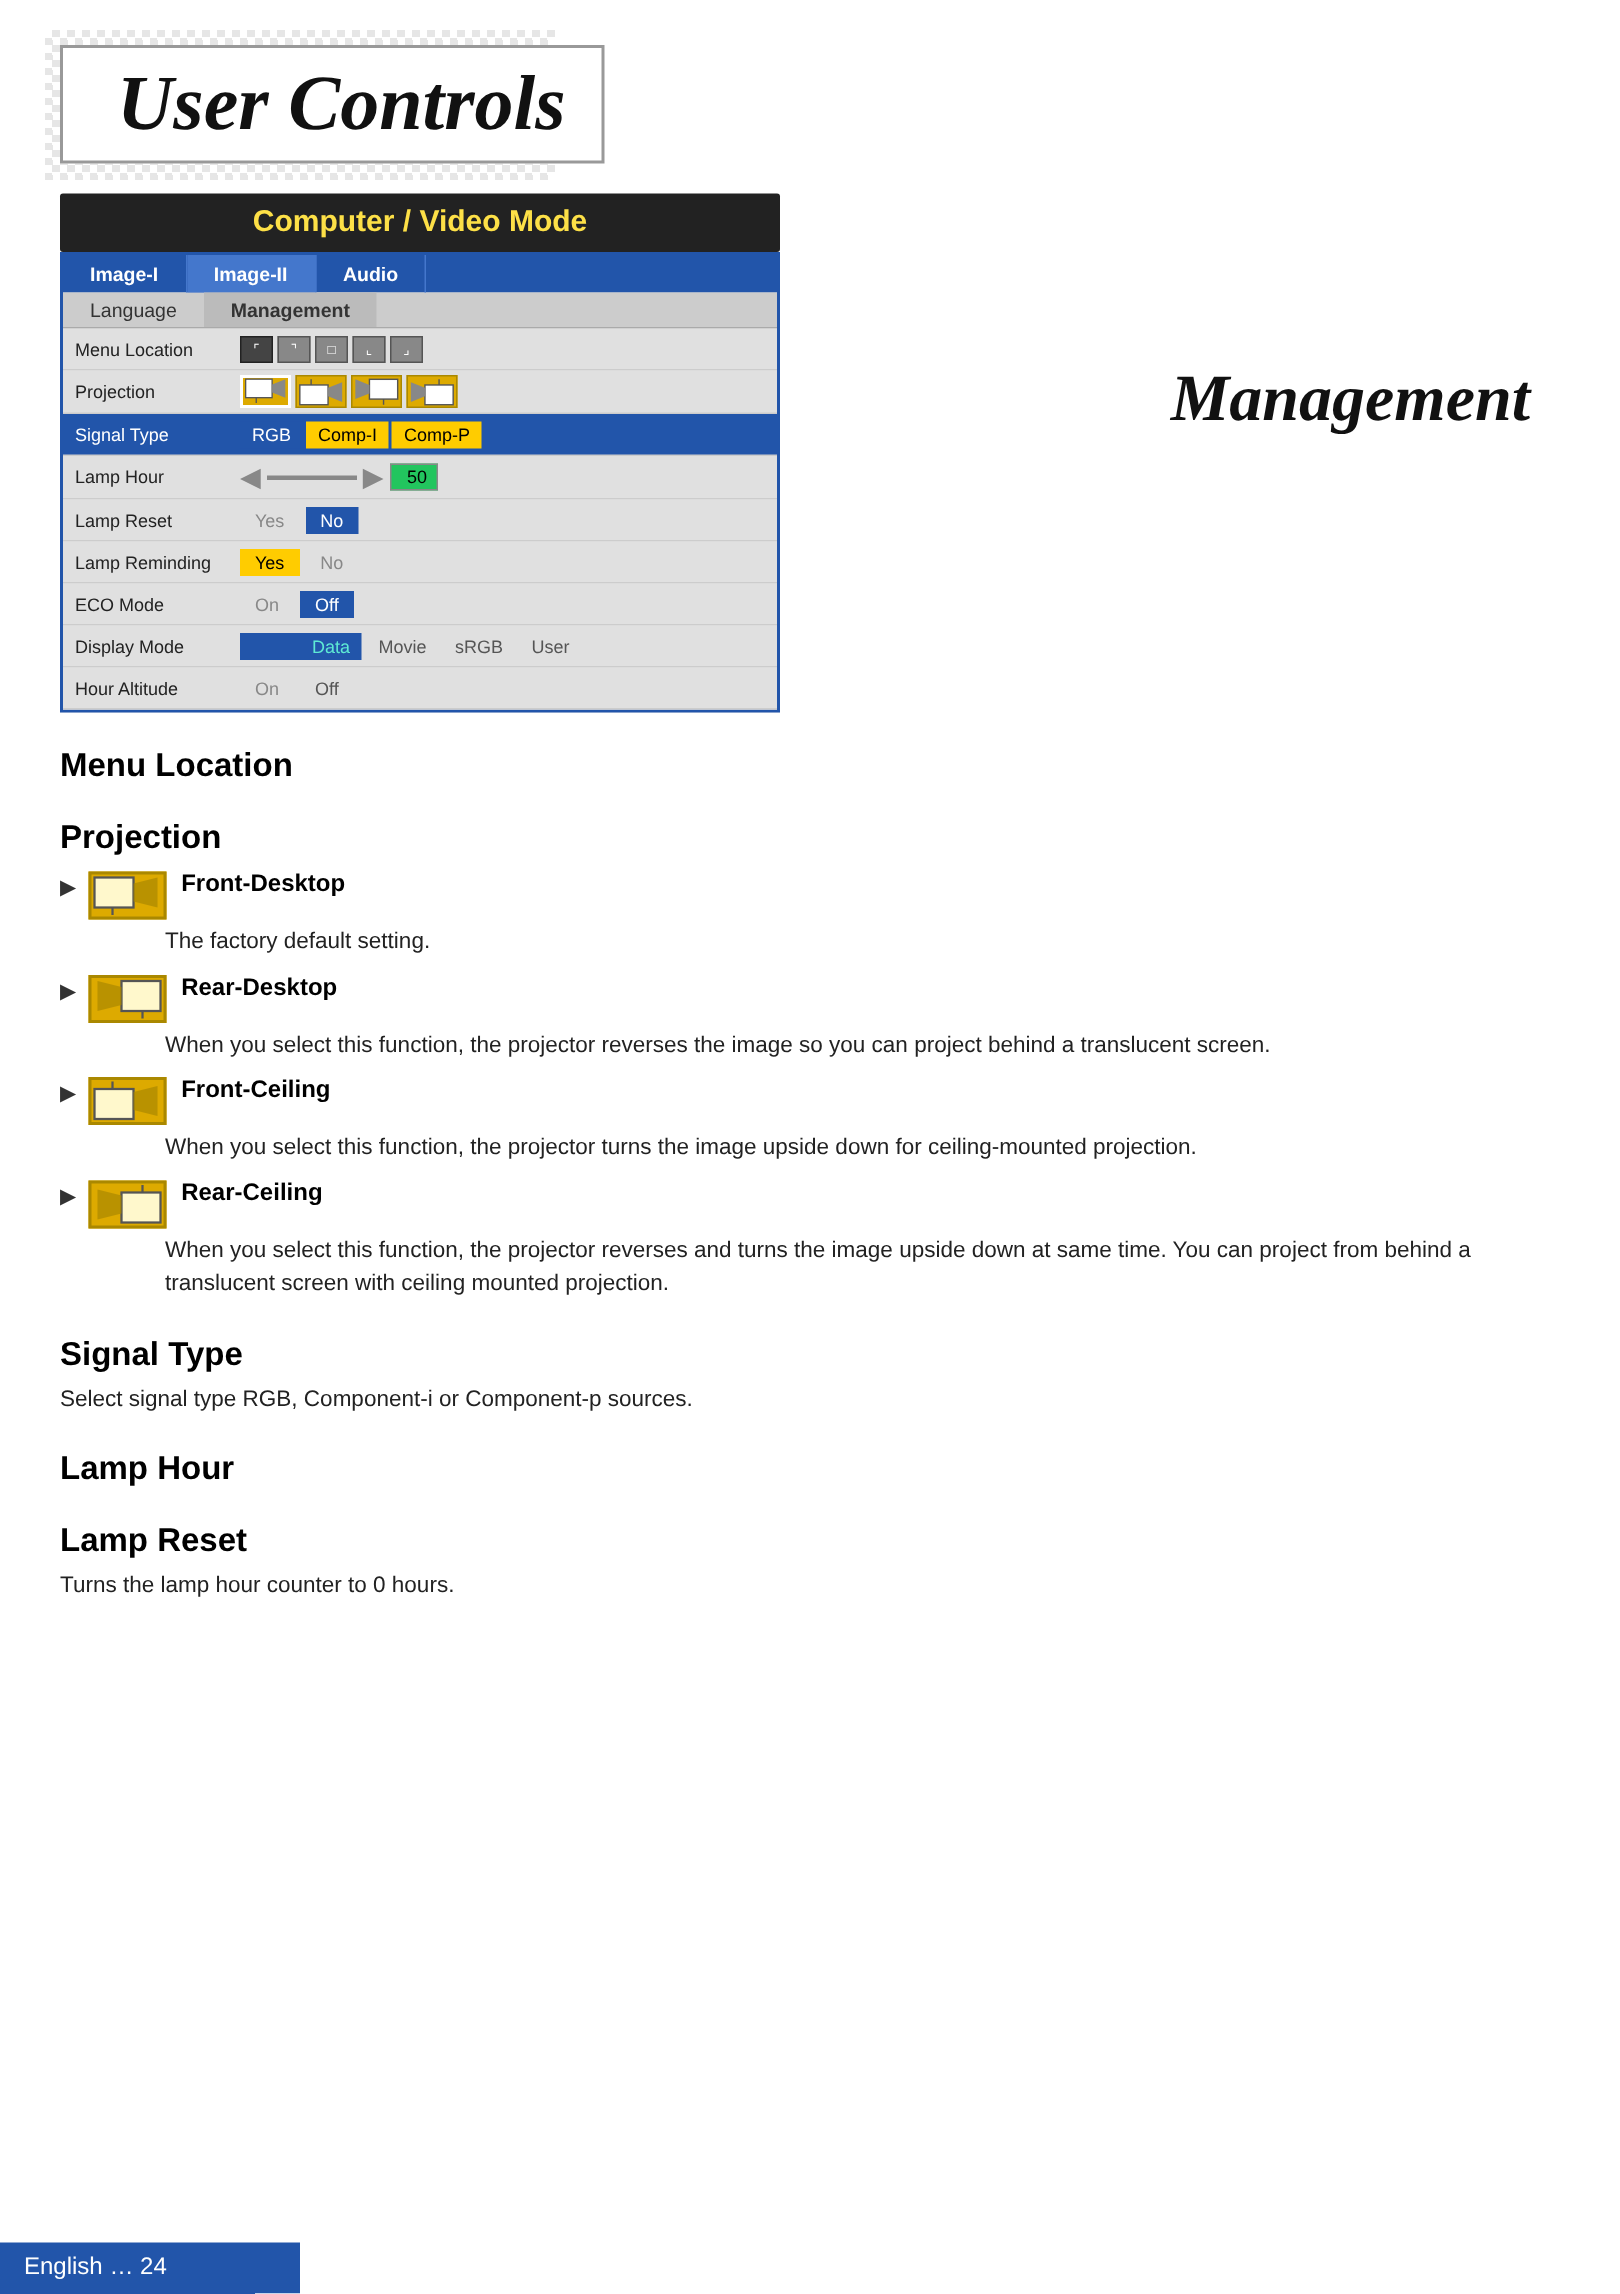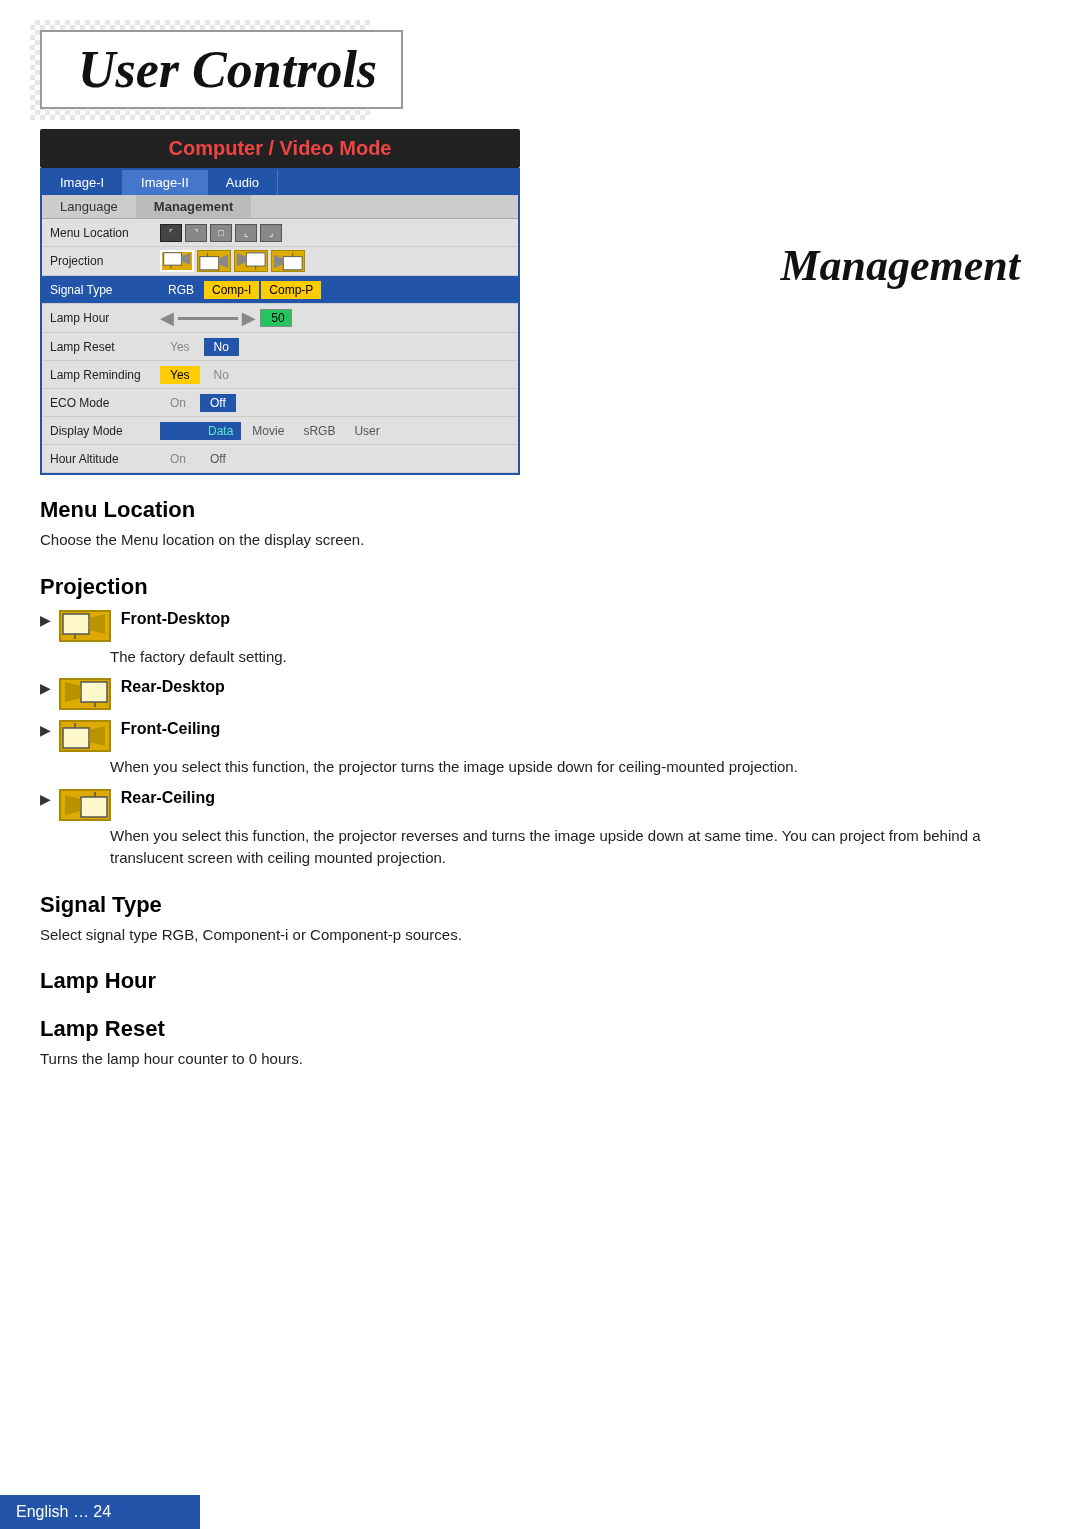--- a/index.html
+++ b/index.html
@@ -35,21 +35,21 @@
       font-size: 44px;
       font-style: italic;
       font-weight: bold;
       color: #111;
       font-family: 'Times New Roman', serif;
     }
 
     
     .cv-mode-bar {
       background: #222;
-      color: #ef4444;
+      color: #fde047;
       font-weight: bold;
       font-size: 20px;
       text-align: center;
       padding: 8px 16px;
       margin: 20px 40px 0 40px;
       border-radius: 2px;
       width: 480px;
     }
 
     
@@ -57,20 +57,21 @@
       margin: 0 40px;
       border: 2px solid #2255aa;
       width: 480px;
       background: #e8e8e8;
     }
 
     
     .tab-row {
       display: flex;
       background: #2255aa;
+      font-weight: bold;
     }
     .tab-item {
       color: #fff;
       font-size: 13px;
       padding: 5px 18px;
       border-right: 1px solid #4477cc;
       cursor: pointer;
     }
     .tab-item.active {
       background: #4477cc;
@@ -512,21 +513,20 @@
       <button class="alt-btn alt-on">On</button>
       <button class="alt-btn alt-off">Off</button>
     </div>
   </div>
 </div>
 
 
 <div class="content-area">
 
   <h2 class="section-heading">Menu Location</h2>
-  <p class="section-text">Choose the Menu location on the display screen.</p>
 
   <h2 class="section-heading">Projection</h2>
 
   <div class="sub-item">
     <span class="sub-bullet">▶</span>
     <div class="proj-thumb" style="background:#ddaa00; border:2px solid #aa8800;">
       <svg viewBox="0 0 48 28" xmlns="http://www.w3.org/2000/svg">
         <rect x="2" y="2" width="26" height="20" fill="#fff8cc" stroke="#555" stroke-width="1.5"></rect>
         <polygon points="28,6 44,2 44,22 28,18" fill="#aa8800" opacity="0.7"></polygon>
         <line x1="14" y1="22" x2="14" y2="27" stroke="#555" stroke-width="1.5"></line>
@@ -540,20 +540,21 @@
     <span class="sub-bullet">▶</span>
     <div class="proj-thumb" style="background:#ddaa00; border:2px solid #aa8800;">
       <svg viewBox="0 0 48 28" xmlns="http://www.w3.org/2000/svg">
         <rect x="20" y="2" width="26" height="20" fill="#fff8cc" stroke="#555" stroke-width="1.5"></rect>
         <polygon points="20,6 4,2 4,22 20,18" fill="#aa8800" opacity="0.7"></polygon>
         <line x1="34" y1="22" x2="34" y2="27" stroke="#555" stroke-width="1.5"></line>
       </svg>
     </div>
     <span class="sub-label">Rear-Desktop</span>
   </div>
+  <p class="sub-desc">When you select this function, the projector reverses the image so you can project behind a translucent screen.</p>
 
   <div class="sub-item">
     <span class="sub-bullet">▶</span>
     <div class="proj-thumb" style="background:#ddaa00; border:2px solid #aa8800;">
       <svg viewBox="0 0 48 28" xmlns="http://www.w3.org/2000/svg">
         <rect x="2" y="6" width="26" height="20" fill="#fff8cc" stroke="#555" stroke-width="1.5"></rect>
         <polygon points="28,8 44,4 44,24 28,20" fill="#aa8800" opacity="0.7"></polygon>
         <line x1="14" y1="6" x2="14" y2="1" stroke="#555" stroke-width="1.5"></line>
       </svg>
     </div>

